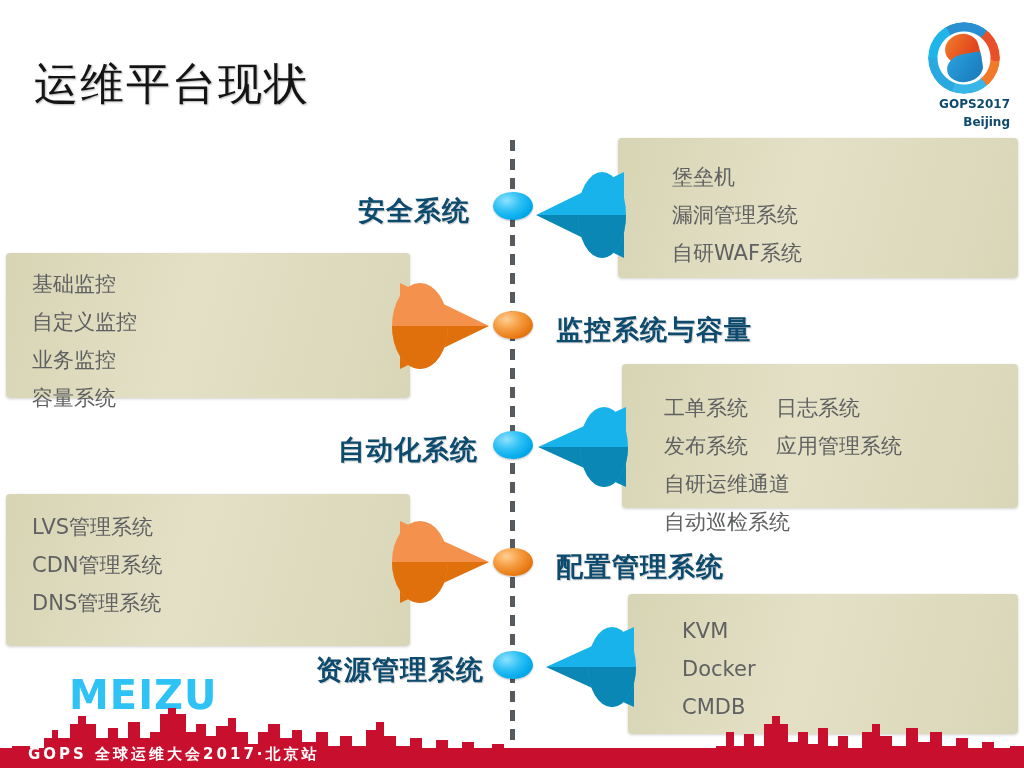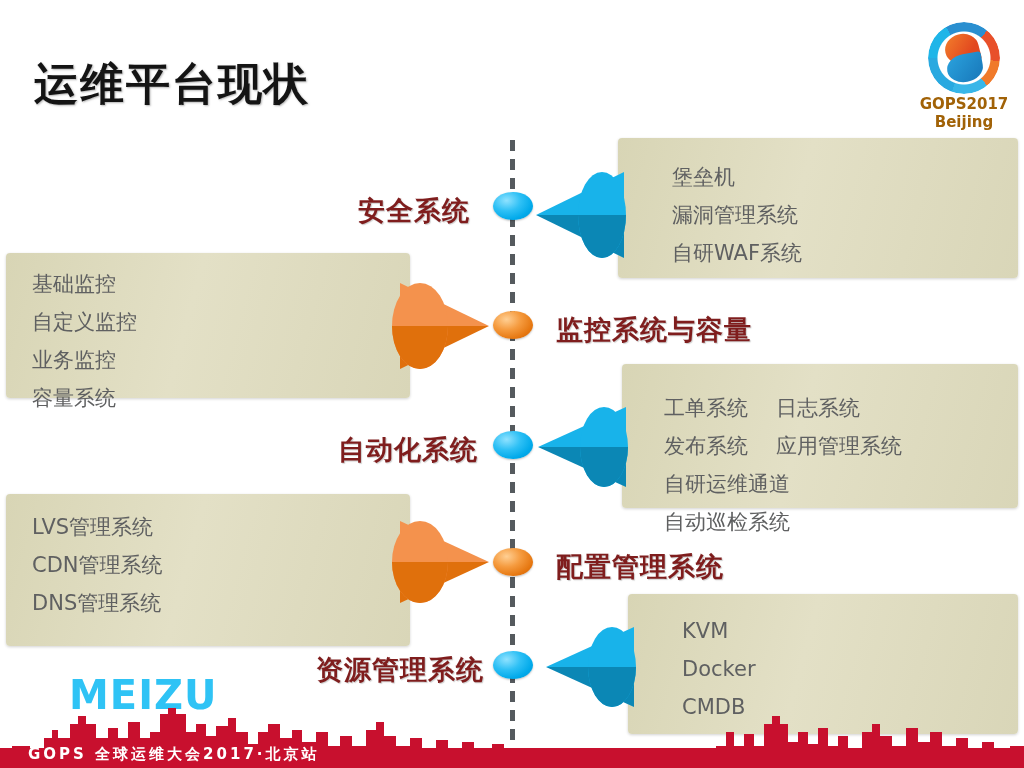--- a/index.html
+++ b/index.html
@@ -17,21 +17,21 @@
     background: #ffffff;
     overflow: hidden;
   }
 
   
   .slide-title {
     position: absolute;
     left: 34px;
     top: 55px;
     font-size: 44px;
-    font-weight: 700;
+    font-weight: 400;
     color: #141414;
     letter-spacing: 2px;
     text-shadow: 1px 1px 2px rgba(120,120,120,0.55);
     white-space: nowrap;
   }
 
   
   .gops-logo {
     position: absolute;
     left: 918px;
@@ -73,24 +73,25 @@
   .gops-mark .swirl-b {
     position: absolute;
     left: 19px; top: 32px;
     width: 36px; height: 28px;
     border-radius: 50% 10% 50% 50%;
     background: linear-gradient(135deg, #2ba3de 0%, #1b7fc0 80%);
     transform: rotate(-10deg);
   }
   .gops-text {
     margin-top: 3px;
-    font-size: 15px;
+    font-size: 12px;
     font-weight: 700;
-    color: #a16207;
+    color: #0c4a6e;
     line-height: 15px;
+    text-align: right;
   }
 
   
   .timeline {
     position: absolute;
     left: 510px;
     top: 140px;
     width: 5px;
     height: 615px;
     background: repeating-linear-gradient(
@@ -141,21 +142,21 @@
   .cone {
     position: absolute;
   }
   .cone svg { display: block; }
 
   
   .stage-label {
     position: absolute;
     font-size: 27px;
     font-weight: 700;
-    color: #7f1d1d;
+    color: #0c4a6e;
     letter-spacing: 1px;
     white-space: nowrap;
     text-shadow: 1px 1px 1px rgba(170,170,170,0.6);
   }
   .stage-label.right-al { transform: translateX(-100%); }
 
   
   .meizu {
     position: absolute;
     left: 69px;

